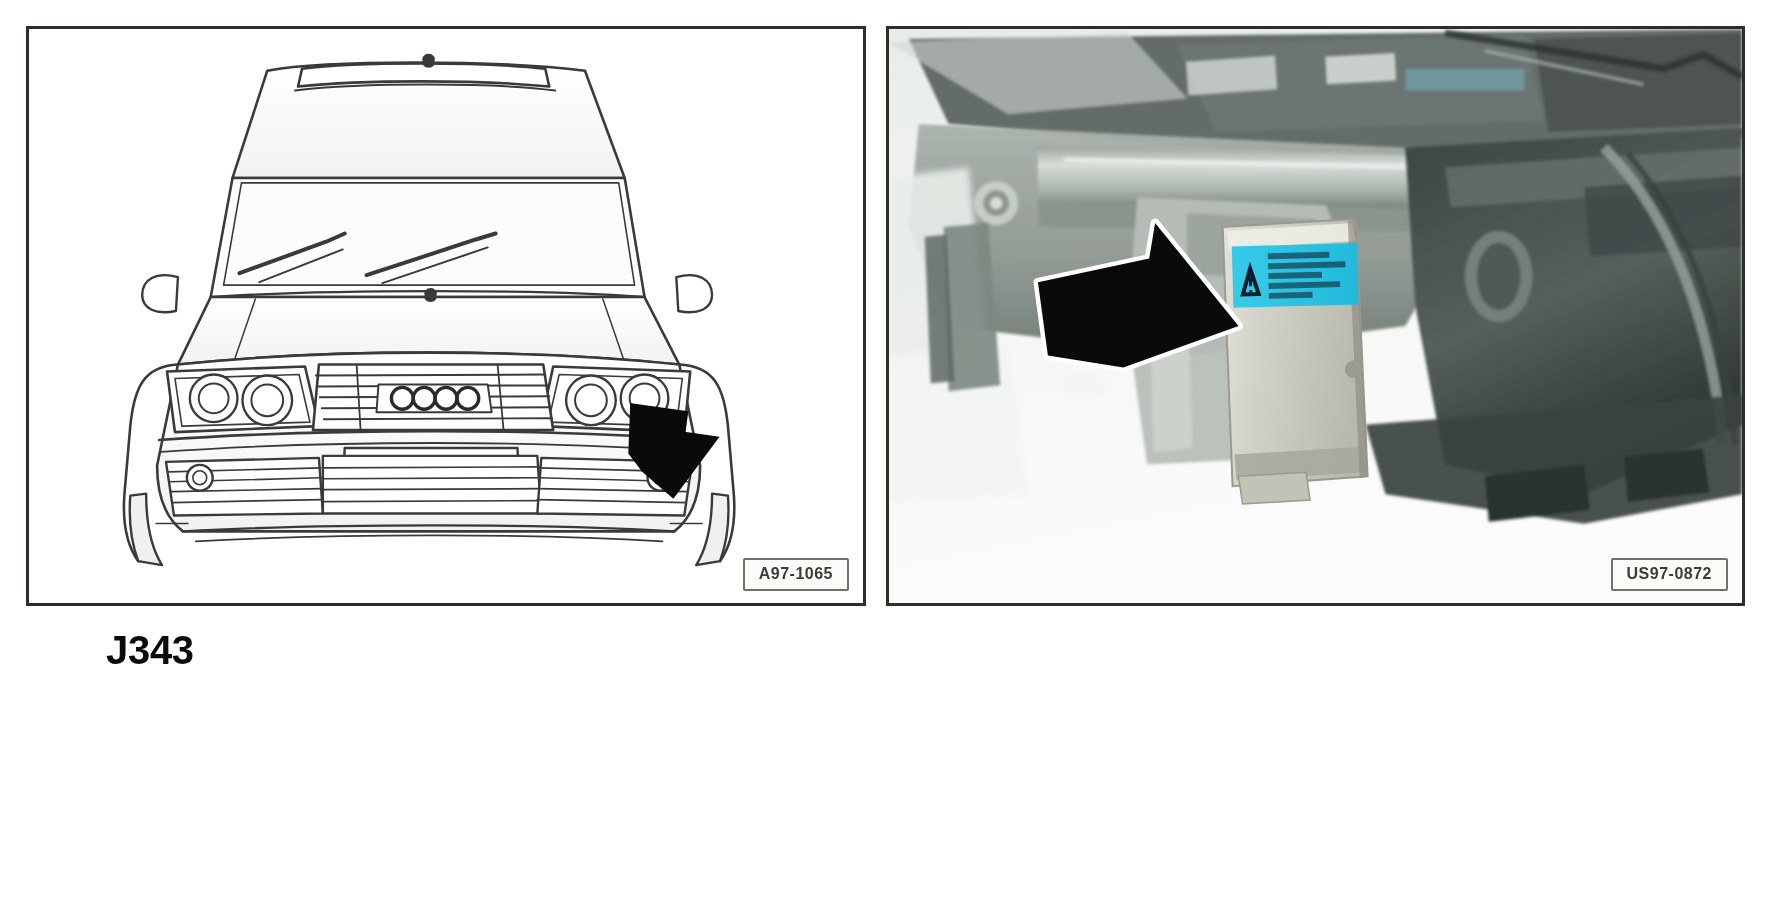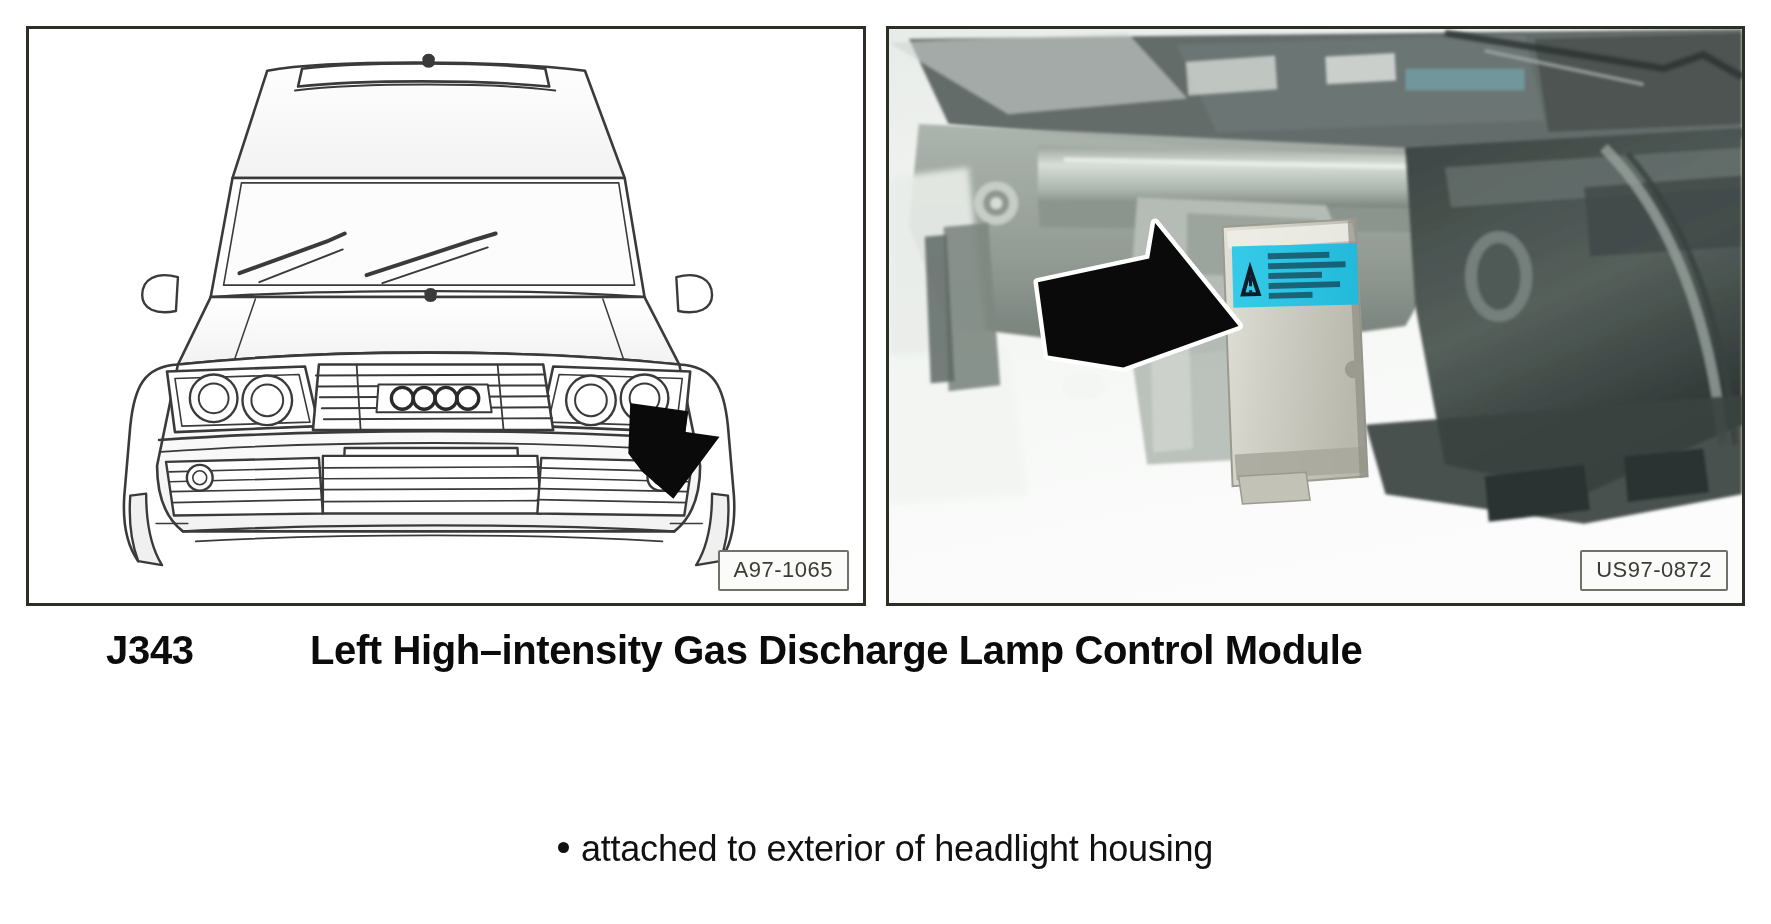--- a/index.html
+++ b/index.html
@@ -46,22 +46,22 @@
 
   
   .fig-code {
     position: absolute;
     right: 14px;
     bottom: 12px;
     border: 2px solid #6f7268;
     background: #fbfbfa;
     color: #3a3d36;
     font-family: "Liberation Sans", sans-serif;
-    font-size: 22px;
-    font-weight: 400;
+    font-size: 16px;
+    font-weight: 700;
     letter-spacing: 0.5px;
     padding: 5px 14px 6px 14px;
     border-radius: 2px;
     white-space: nowrap;
   }
 
   
   .car-art { position: absolute; inset: 0; }
 
   
@@ -393,22 +393,16 @@
           <ellipse cx="196" cy="360" rx="22" ry="14" fill="#f3f6f3" opacity="0.9" filter="url(#soft)"></ellipse>
         </svg>
       </div>
 
       <div class="fig-code">US97-0872</div>
     </div>
   </div>
 
   <div class="caption-row">
     <span class="caption-code">J343</span>
-    <span class="caption-title">Left High–intensity Gas Discharge Lamp Control Module</span>
   </div>
 
-  <div class="note-row">
-    <span class="note-line">
-      <span class="note-bullet"></span><span>attached to exterior of headlight housing</span>
-    </span>
-  </div>
 
 </div>
 
 </body></html>

